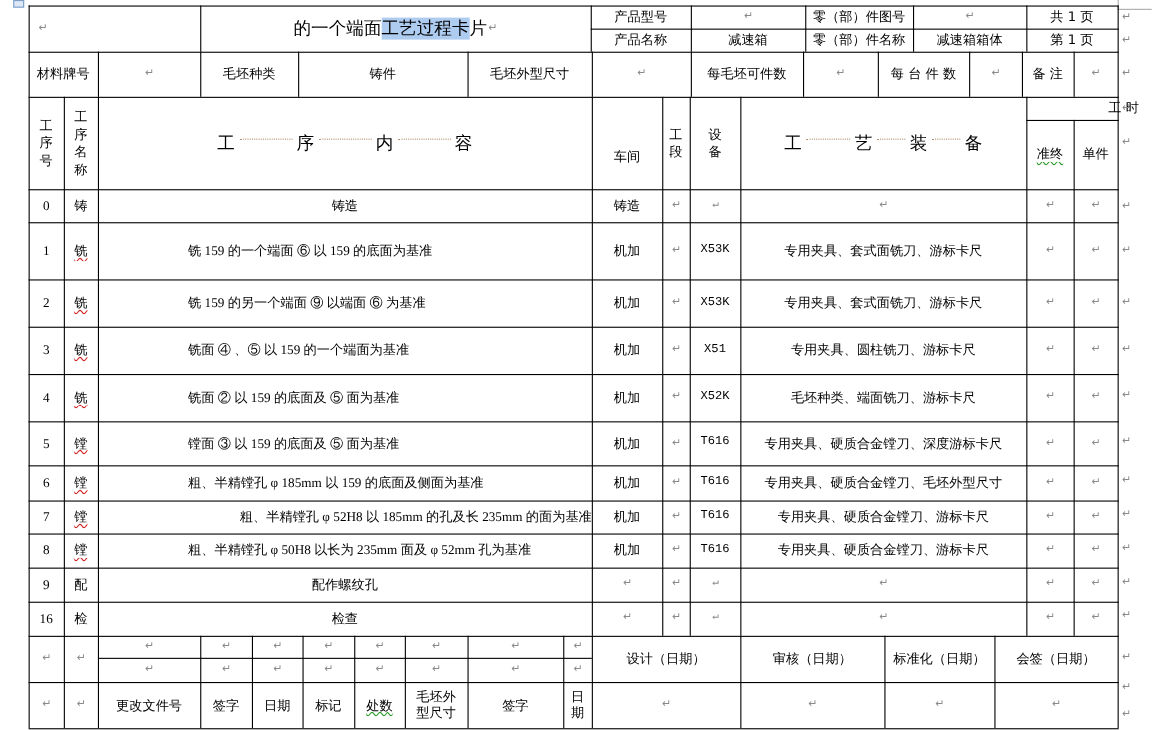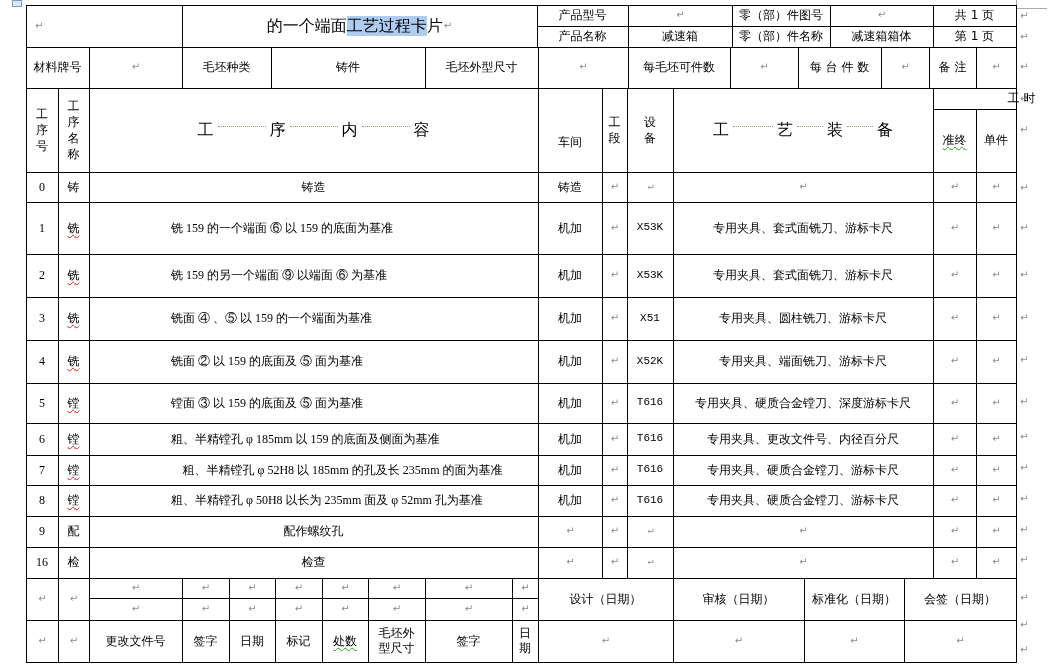--- a/index.html
+++ b/index.html
@@ -322,21 +322,21 @@
       <div class="c " style="left: 538px; top: 340px; width: 64px; height: 43px;">
         <span>机加</span>
       </div>
       <div class="c " style="left: 602px; top: 340px; width: 25px; height: 43px;">
         <span class="mark">↵</span>
       </div>
       <div class="c mono" style="left: 627px; top: 340px; width: 46px; height: 43px;">
         <span>X52K</span>
       </div>
       <div class="c " style="left: 673px; top: 340px; width: 260px; height: 43px;">
-        <span>专用夹具、端面铣刀、游标卡尺</span>
+        <span>毛坯种类、端面铣刀、游标卡尺</span>
       </div>
       <div class="c " style="left: 933px; top: 340px; width: 43px; height: 43px;">
         <span class="mark">↵</span>
       </div>
       <div class="c " style="left: 976px; top: 340px; width: 40px; height: 43px;">
         <span class="mark">↵</span>
       </div>
     </div>
     <div>
       <div class="c serif" style="left: 26px; top: 383px; width: 32px; height: 40px;">
@@ -380,37 +380,37 @@
       <div class="c " style="left: 538px; top: 423px; width: 64px; height: 32px;">
         <span>机加</span>
       </div>
       <div class="c " style="left: 602px; top: 423px; width: 25px; height: 32px;">
         <span class="mark">↵</span>
       </div>
       <div class="c mono" style="left: 627px; top: 423px; width: 46px; height: 32px;">
         <span>T616</span>
       </div>
       <div class="c " style="left: 673px; top: 423px; width: 260px; height: 32px;">
-        <span>专用夹具、更改文件号、内径百分尺</span>
+        <span>专用夹具、硬质合金镗刀、毛坯外型尺寸</span>
       </div>
       <div class="c " style="left: 933px; top: 423px; width: 43px; height: 32px;">
         <span class="mark">↵</span>
       </div>
       <div class="c " style="left: 976px; top: 423px; width: 40px; height: 32px;">
         <span class="mark">↵</span>
       </div>
     </div>
     <div>
       <div class="c serif" style="left: 26px; top: 455px; width: 32px; height: 30px;">
         <span>7</span>
       </div>
       <div class="c " style="left: 58px; top: 455px; width: 31px; height: 30px;">
         <span class="underline-red">镗</span>
       </div>
-      <div class="c serif" style="left: 89px; top: 455px; width: 449px; height: 30px; justify-content: center; padding-left: 58px;">
+      <div class="c serif" style="left: 89px; top: 455px; width: 449px; height: 30px; justify-content: flex-end; padding-left: 58px;">
         <span>粗、半精镗孔 φ 52H8 以 185mm 的孔及长 235mm 的面为基准</span>
       </div>
       <div class="c " style="left: 538px; top: 455px; width: 64px; height: 30px;">
         <span>机加</span>
       </div>
       <div class="c " style="left: 602px; top: 455px; width: 25px; height: 30px;">
         <span class="mark">↵</span>
       </div>
       <div class="c mono" style="left: 627px; top: 455px; width: 46px; height: 30px;">
         <span>T616</span>

